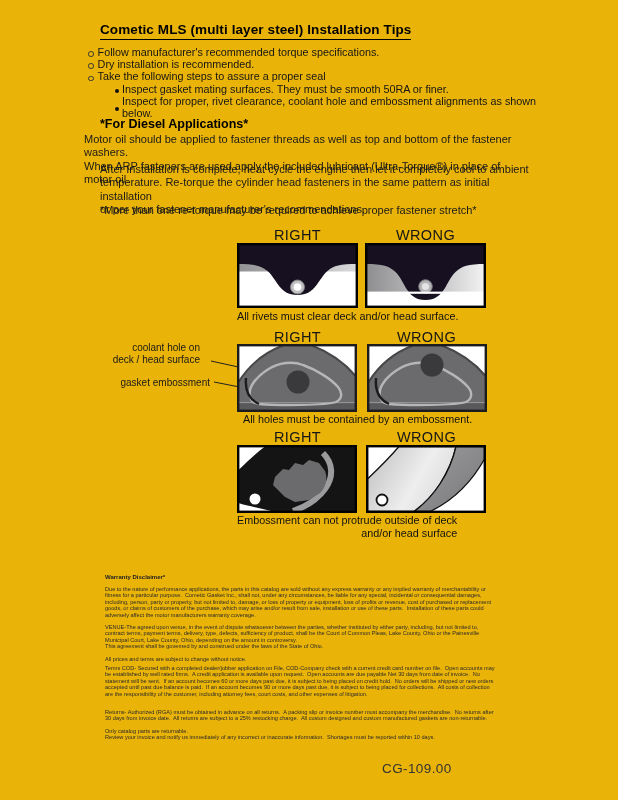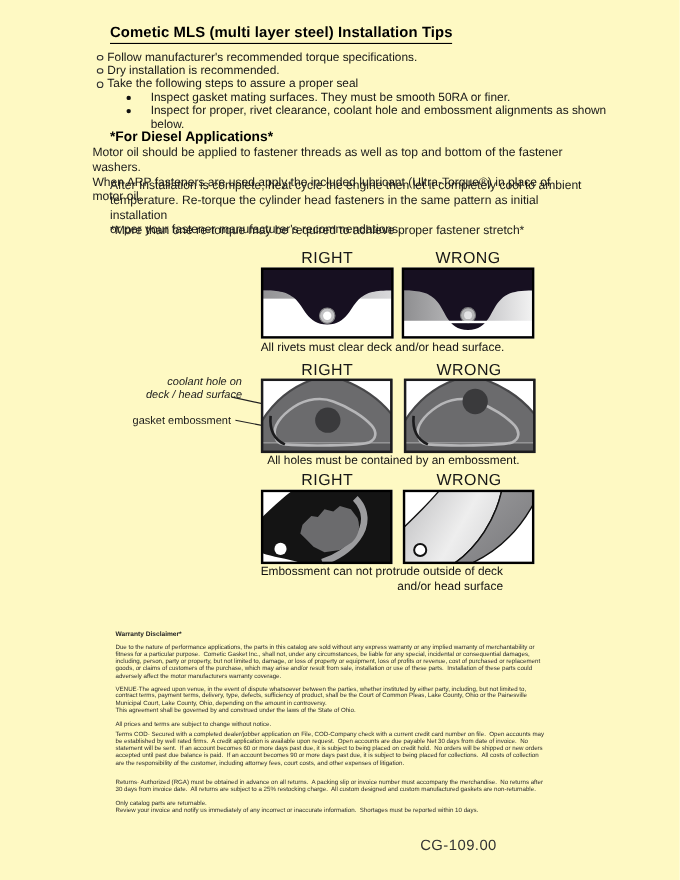--- a/index.html
+++ b/index.html
@@ -1,25 +1,25 @@
 <!DOCTYPE html>
 <html><head>
 <meta charset="utf-8">
 <style>
   html,body{margin:0;padding:0;background:#fff;}
-  .page{position:relative;width:618px;height:800px;background:#fef9c3;overflow:hidden;
+  .page{position:relative;width:618px;height:800px;background:#eab308;overflow:hidden;
         font-family:"Liberation Sans","DejaVu Sans",sans-serif;color:#111;}
   .abs{position:absolute;}
   .title{font-size:13.5px;font-weight:bold;color:#000;border-bottom:1.6px solid #000;
          padding-bottom:2px;letter-spacing:.1px;}
   .bullets{font-size:10.8px;line-height:12.2px;color:#161616;}
-  .brow{display:flex;align-items:flex-start;}
+  .brow{display:flex;align-items:center;}
   .o-mark{flex:none;width:3.6px;height:3.6px;border:1.1px solid #333;border-radius:50%;
           margin:3.6px 4px 0 0;}
-  .sub{padding-left:27px;gap:15px;}
+  .sub{padding-left:27px;}
   .f-mark{flex:none;width:4px;height:4px;background:#111;border-radius:50%;margin:4px 3px 0 0;}
   .h2{font-size:12.5px;font-weight:bold;color:#000;}
   .para{font-size:11px;line-height:13.4px;white-space:pre-line;color:#1a1a1a;width:440px;}
   .dlabel{font-size:14.5px;letter-spacing:.4px;color:#161616;text-align:center;width:121px;}
   .caption{font-size:10.8px;color:#111;white-space:pre-line;line-height:13px;text-align:right;}
   .ptlabel{font-size:10px;line-height:11.5px;color:#1a1a1a;text-align:right;white-space:pre-line;}
   .legal{font-size:5.6px;line-height:6.4px;color:#2b2b2b;white-space:pre;letter-spacing:0;}
   .legal-h{font-size:6px;font-weight:bold;color:#222;}
   .footer{font-size:13.5px;color:#333;letter-spacing:.4px;}
   svg{display:block;}
@@ -101,21 +101,21 @@
       <rect x="2" y="48.6" width="117" height="2.2" fill="#ffffff"></rect>
       <rect x="1.2" y="1.2" width="118.6" height="62.6" fill="none" stroke="#000" stroke-width="2.4"></rect>
     </svg>
   </div>
 
   <div class="abs caption" style="left:237px;top:310px;">All rivets must clear deck and/or head surface.</div>
 
   <div class="abs dlabel" style="left:237px;top:329px;">RIGHT</div>
   <div class="abs dlabel" style="left:366px;top:329px;">WRONG</div>
 
-  <div class="abs ptlabel" style="left:112px;top:342px;width:108px;font-style:italic;">coolant hole on
+  <div class="abs ptlabel" style="left:92px;top:342px;width:108px;">coolant hole on
 deck / head surface</div>
   <div class="abs ptlabel" style="left:100px;top:377px;width:110px;">gasket embossment</div>
 
   <div class="abs" style="left:205px;top:355px;">
     <svg width="100" height="45" viewBox="0 0 100 45">
       <line x1="6" y1="6" x2="88" y2="24" stroke="#222" stroke-width="1"></line>
       <line x1="9" y1="27" x2="55" y2="36" stroke="#222" stroke-width="1"></line>
     </svg>
   </div>
 

